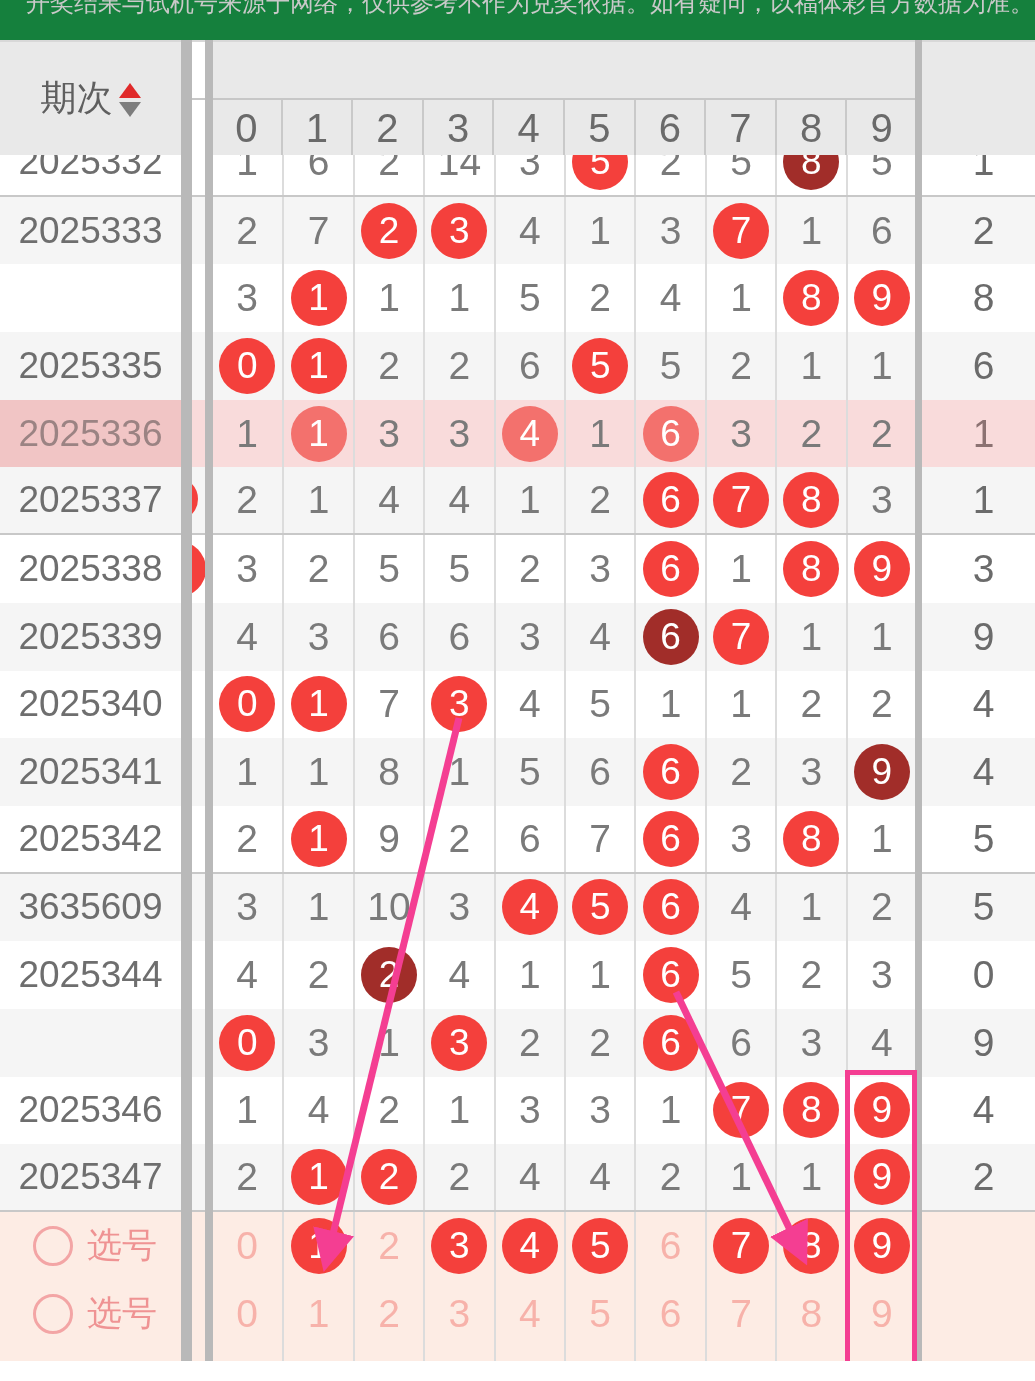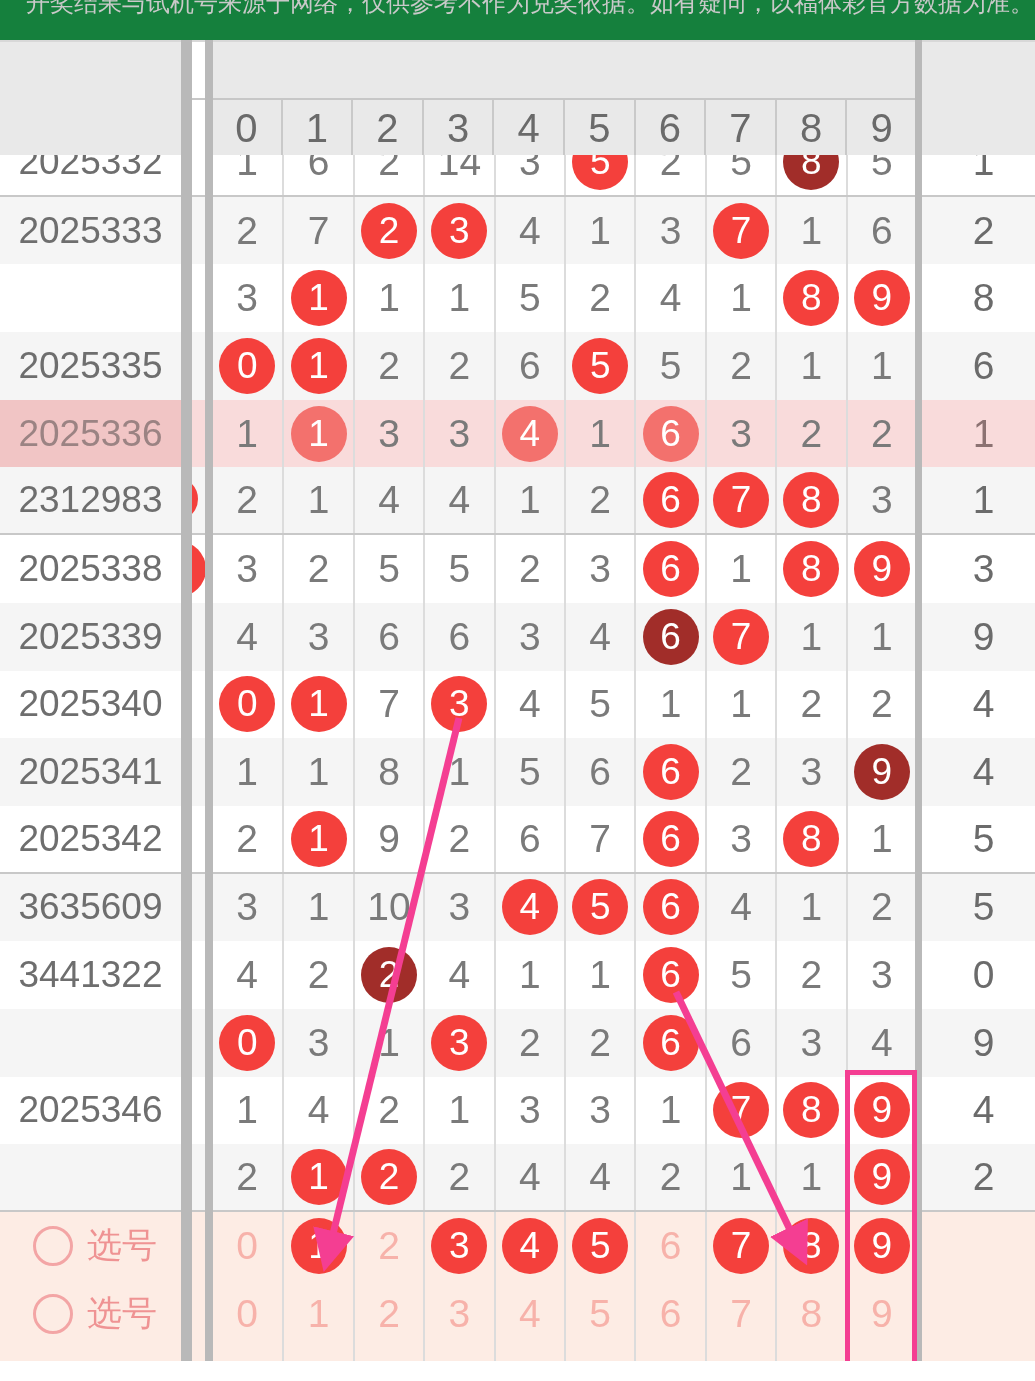--- a/index.html
+++ b/index.html
@@ -101,20 +101,27 @@
 </style>
 </head>
 <body>
 
 <div class="app">
 
   <div class="disclaimer">开奖结果与试机号来源于网络，仅供参考不作为兑奖依据。如有疑问，以福体彩官方数据为准。</div>
 
   <div class="header">
     <div class="hdr-sliver"></div>
+    <div class="period-head">
+      <span>期次</span>
+      <span class="sorts">
+        <i class="tri-up"></i>
+        <i class="tri-down"></i>
+      </span>
+    </div>
     <div class="group-underline"></div>
     <div class="digit-head">
         <div class="dcell">0</div>
         <div class="dcell sep">1</div>
         <div class="dcell sep">2</div>
         <div class="dcell sep">3</div>
         <div class="dcell sep">4</div>
         <div class="dcell sep">5</div>
         <div class="dcell sep">6</div>
         <div class="dcell sep">7</div>
@@ -288,21 +295,21 @@
         </div>
         <div class="cell sep" style="left: 775.2px;">
           <span class="num">2</span>
         </div>
         <div class="cell sep" style="left: 845.6px;">
           <span class="num">2</span>
         </div>
         <div class="tail">1</div>
       </div>
       <div class="row alt gline">
-        <div class="period">2312983</div>
+        <div class="period">2025337</div>
         <div class="edge">
           <div class="ering"></div>
         </div>
         <div class="cell" style="left: 212px;">
           <span class="num">2</span>
         </div>
         <div class="cell sep" style="left: 282.4px;">
           <span class="num">1</span>
         </div>
         <div class="cell sep" style="left: 352.8px;">
@@ -532,21 +539,21 @@
         </div>
         <div class="cell sep" style="left: 775.2px;">
           <span class="num">1</span>
         </div>
         <div class="cell sep" style="left: 845.6px;">
           <span class="num">2</span>
         </div>
         <div class="tail">5</div>
       </div>
       <div class="row">
-        <div class="period">3441322</div>
+        <div class="period">2025344</div>
         <div class="cell" style="left: 212px;">
           <span class="num">4</span>
         </div>
         <div class="cell sep" style="left: 282.4px;">
           <span class="num">2</span>
         </div>
         <div class="cell sep" style="left: 352.8px;">
           <span class="ball dark">2</span>
         </div>
         <div class="cell sep" style="left: 423.2px;">
@@ -633,20 +640,21 @@
         </div>
         <div class="cell sep" style="left: 775.2px;">
           <span class="ball red">8</span>
         </div>
         <div class="cell sep" style="left: 845.6px;">
           <span class="ball red">9</span>
         </div>
         <div class="tail">4</div>
       </div>
       <div class="row alt gline">
+        <div class="period">2025347</div>
         <div class="cell" style="left: 212px;">
           <span class="num">2</span>
         </div>
         <div class="cell sep" style="left: 282.4px;">
           <span class="ball red">1</span>
         </div>
         <div class="cell sep" style="left: 352.8px;">
           <span class="ball red">2</span>
         </div>
         <div class="cell sep" style="left: 423.2px;">

